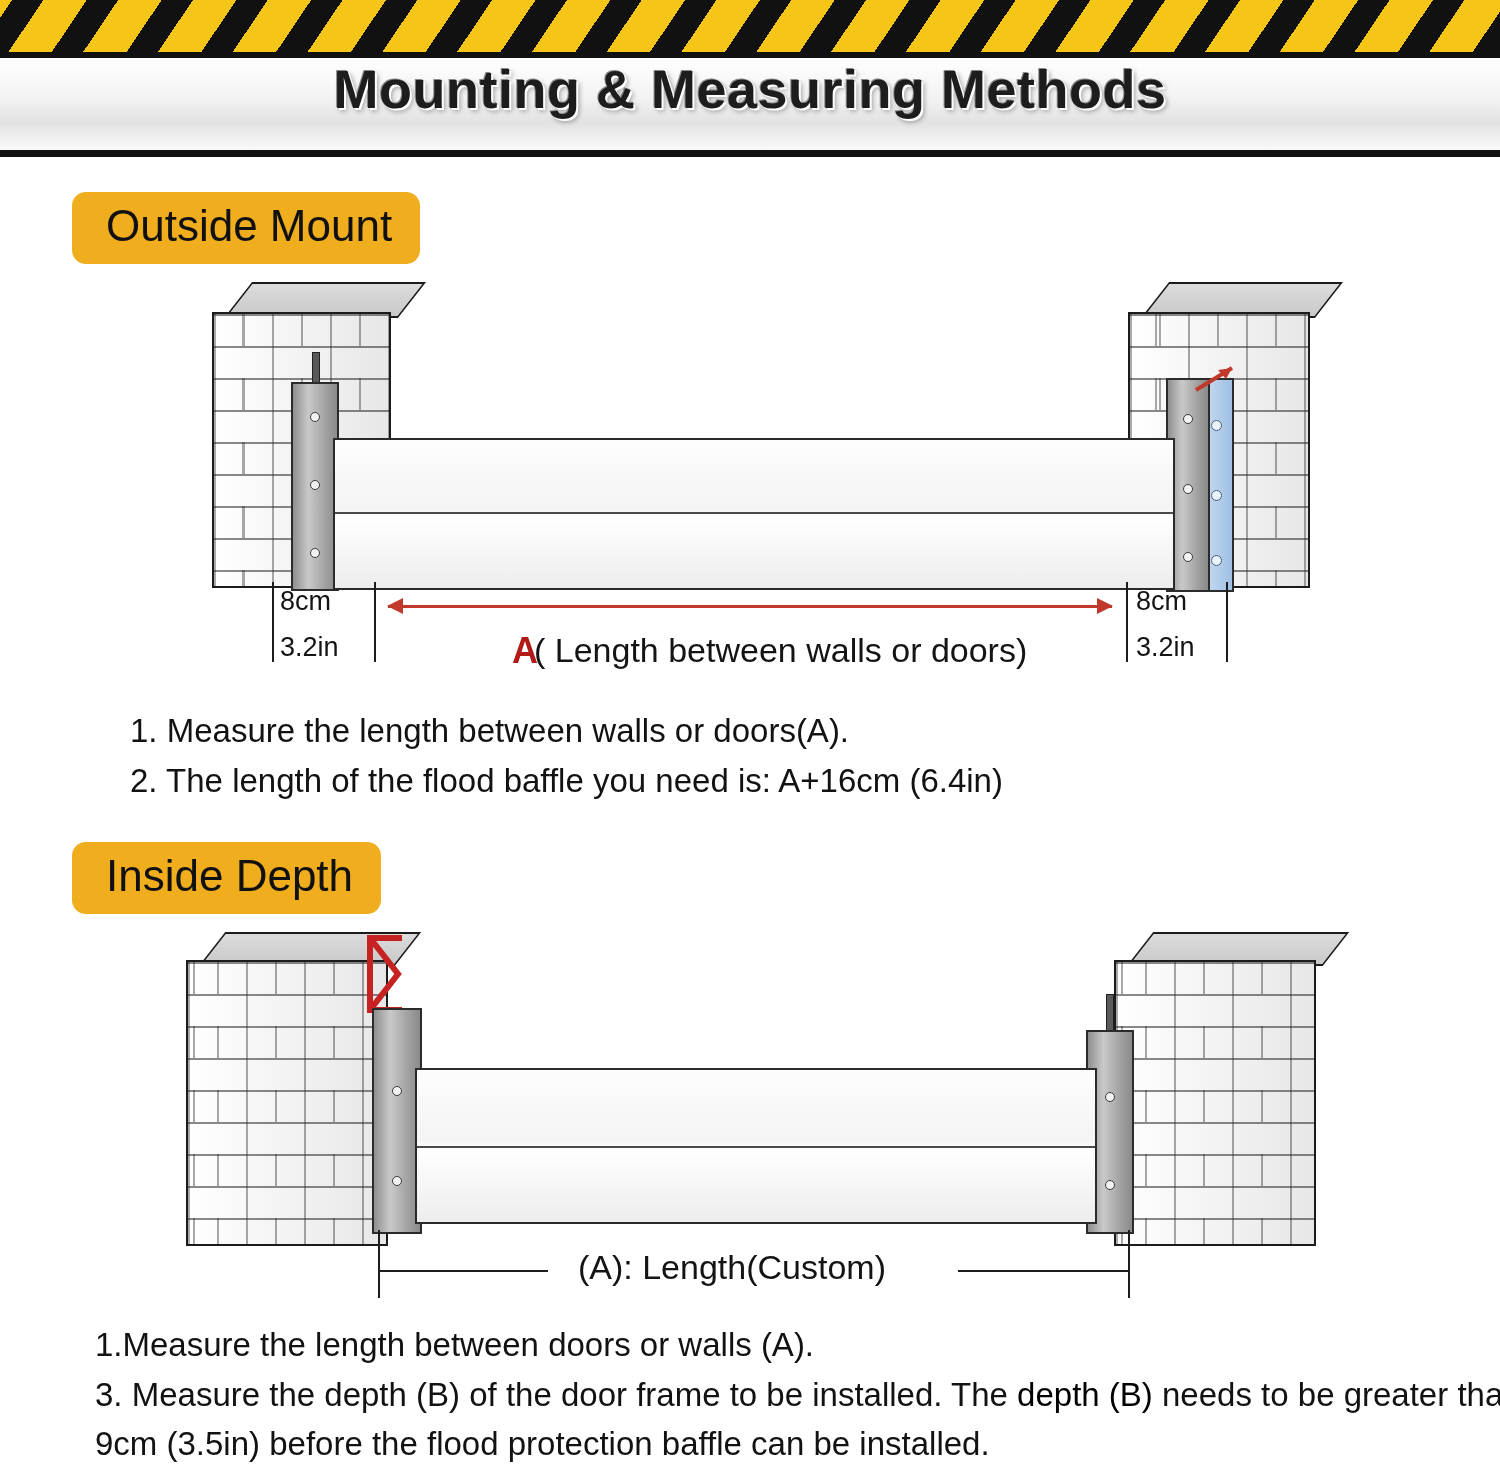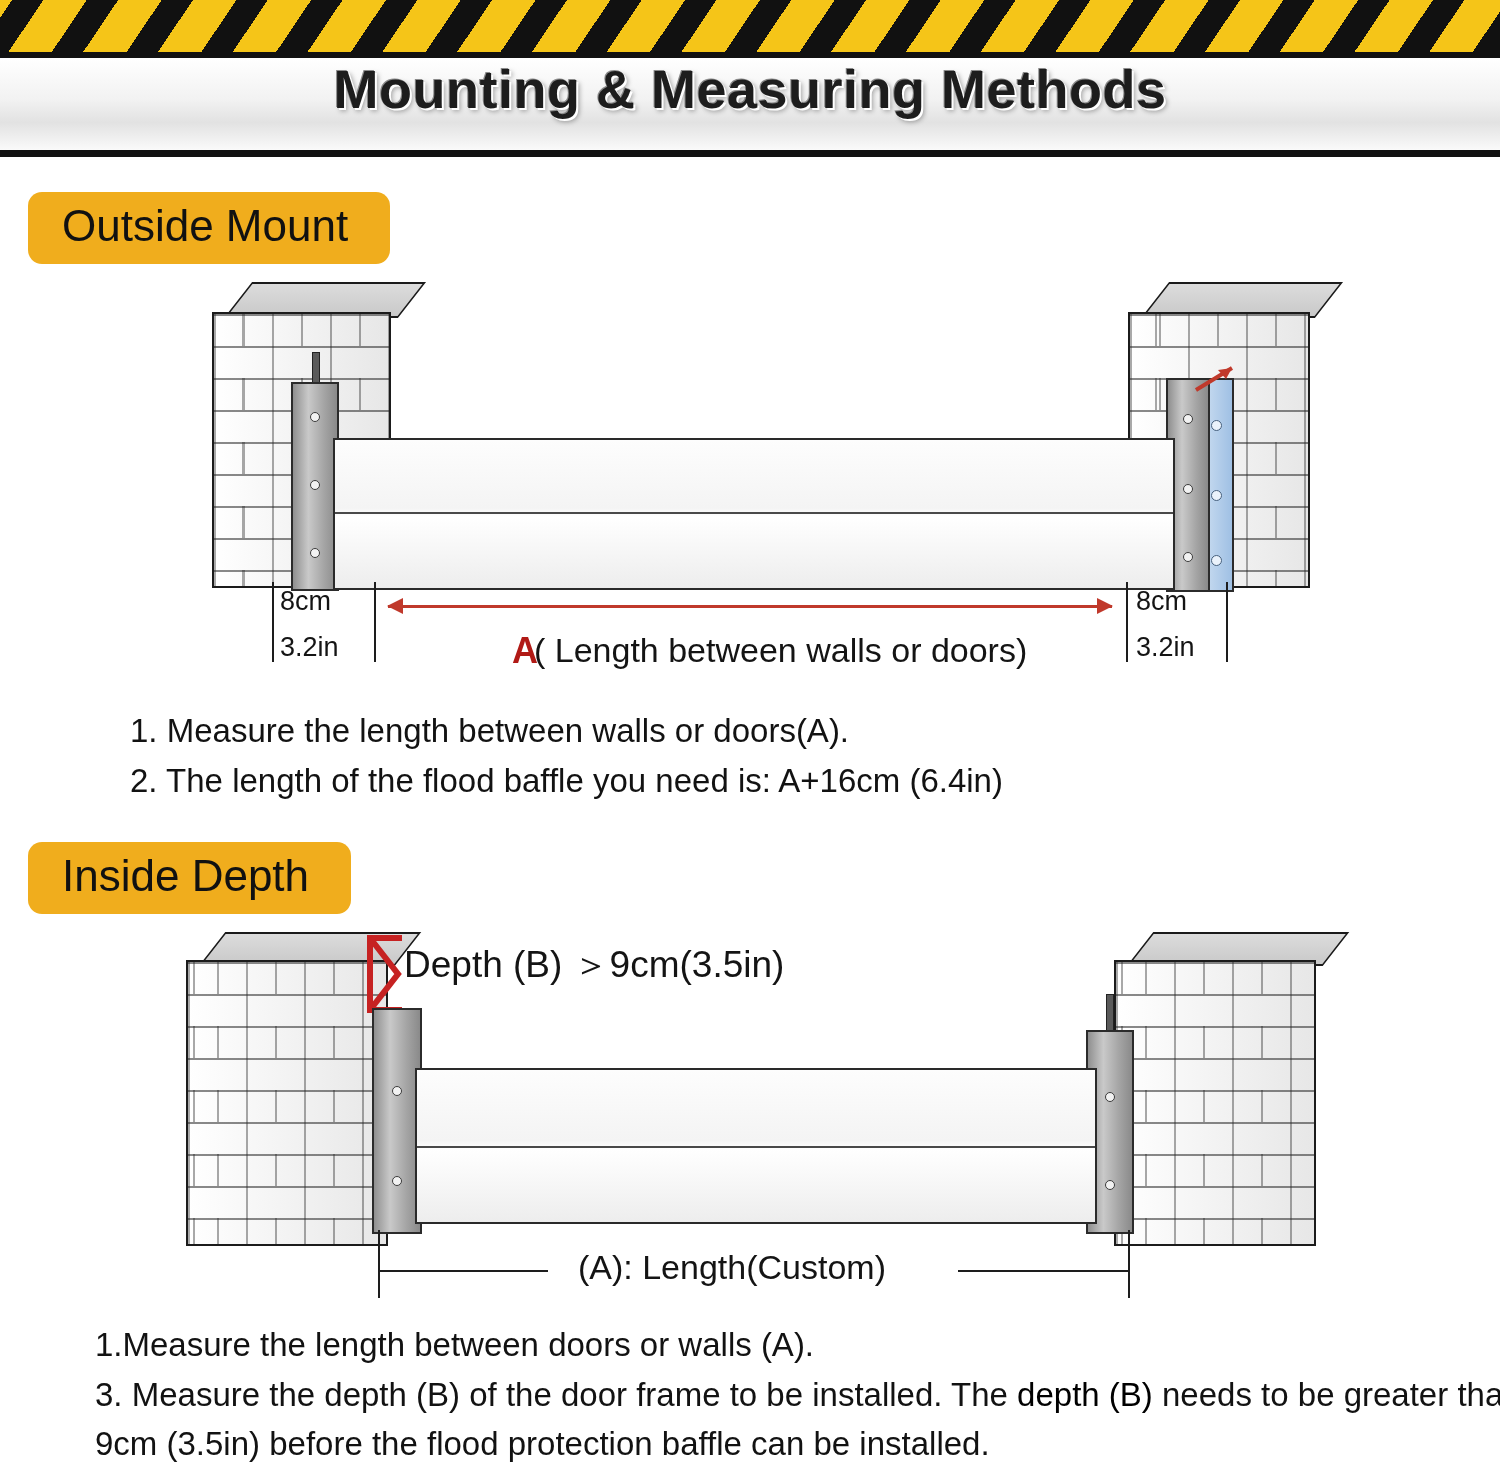--- a/index.html
+++ b/index.html
@@ -65,24 +65,25 @@
       -1px -1px 0 #8a8a8a,
        3px 3px 5px rgba(0,0,0,0.35);
   }
 
   
   .pill {
     display: inline-block;
     background: #f0ad1d;
     color: #111111;
     font-size: 44px;
-    padding: 12px 42px 16px 34px;
+    padding: 12px 28px 16px 34px;
     border-radius: 14px;
     font-weight: 400;
     line-height: 1;
+    margin-left: 44px;
   }
   .pill-outside { position: absolute; left: 28px; top: 192px; }
   .pill-inside  { position: absolute; left: 28px; top: 842px; }
 
   
   .diagram {
     position: absolute;
     left: 0;
   }
   .dg-outside { top: 270px; width: 1500px; height: 430px; }
@@ -343,21 +344,20 @@
     <div class="seam" style="top:76px;"></div>
   </div>
 
   <div class="tick" style="left:378px; top:310px; height:68px;"></div>
   <div class="tick" style="left:1128px; top:310px; height:68px;"></div>
   <div class="dimline-black" style="left:378px; top:350px; width:170px;"></div>
   <div class="dimline-black" style="left:958px; top:350px; width:172px;"></div>
 
   <div class="lbl" style="left:578px; top:328px;">(A): Length(Custom)</div>
 
-  <div class="depth-label" style="left:404px; top:20px;">Depth (B) ＞9cm(3.5in)</div>
 </div>
 
 <div class="notes notes-inside">
   <div>1.Measure the length between doors or walls (A).</div>
   <div>
     <span>3. Measure the depth (B) of the door frame to be installed. The </span><span class="hl">depth (B)</span><span> needs to be greater than 9cm (3.5in) before the flood protection baffle can be installed.</span>
   </div>
 </div>
 
 </body></html>

